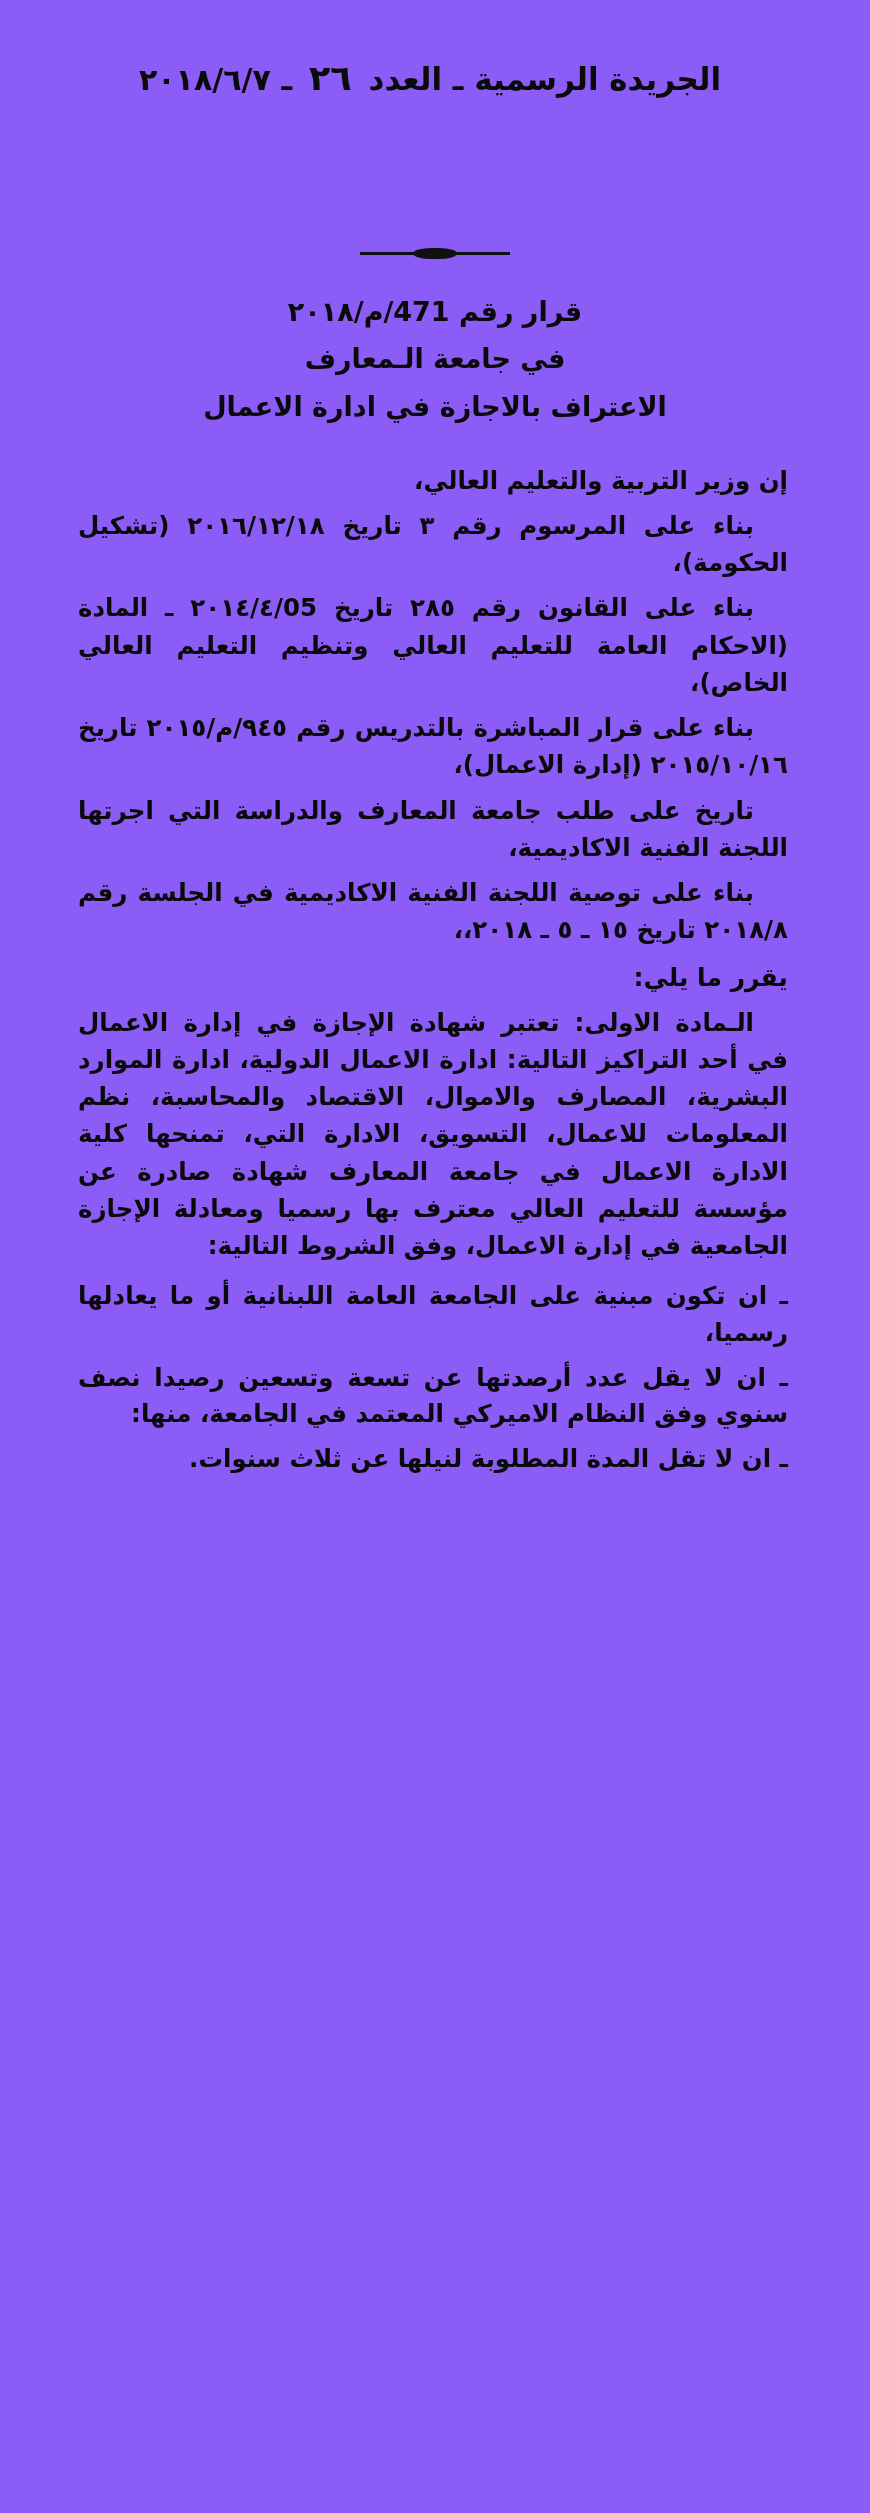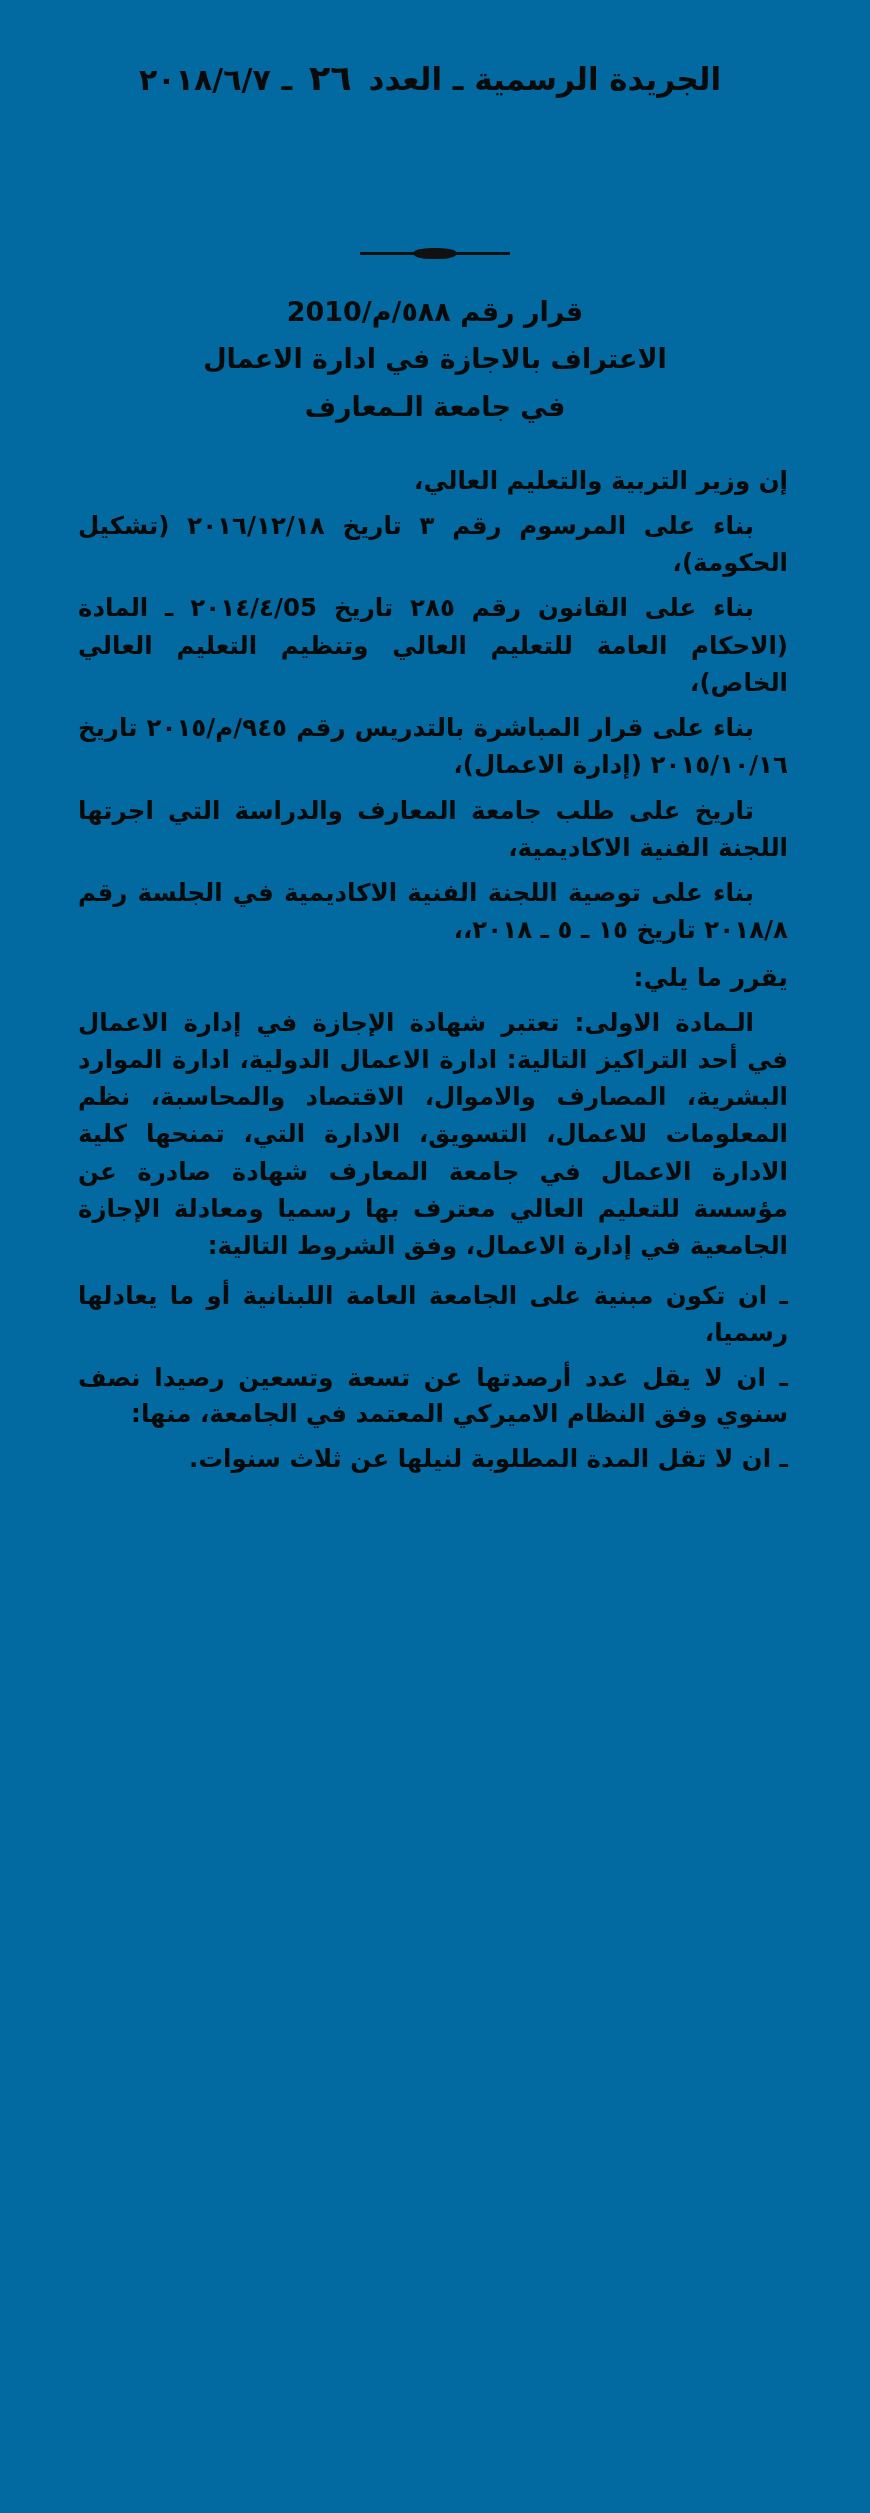--- a/index.html
+++ b/index.html
@@ -13,21 +13,21 @@
     font-family: "DejaVu Sans", sans-serif;
     color: #0a0a0a;
     position: relative;
   }
   .page {
     width: 870px;
     min-height: 2513px;
     box-sizing: border-box;
     padding: 0;
     position: relative;
-    background: #0369a1;
+    background: #8b5cf6;
   }
 
   
   .running-header {
     padding: 58px 80px 0 70px;
     text-align: center;
     direction: rtl;
   }
   .running-header .line {
     display: inline-block;
@@ -153,23 +153,23 @@
       <span>ـ</span>
       <span class="date">٢٠١٨/٦/٧</span>
     </span>
   </div>
 
   <div class="ornament-wrap">
     <span class="ornament"></span>
   </div>
 
   <div class="title-block">
-    <div class="t">قرار رقم ٥٨٨/م/2010</div>
+    <div class="t">قرار رقم 471/م/٢٠١٨</div>
+    <div class="t">في جامعة الـمعارف</div>
     <div class="t">الاعتراف بالاجازة في ادارة الاعمال</div>
-    <div class="t">في جامعة الـمعارف</div>
   </div>
 
   <div class="body-col">
 
     <div class="spacer-sm"></div>
 
     <p class="para center">إن وزير التربية والتعليم العالي،</p>
 
     <p class="para indent">بناء على المرسوم رقم ٣ تاريخ ٢٠١٦/١٢/١٨ (تشكيل الحكومة)،</p>
     <p class="para indent">بناء على القانون رقم ٢٨٥ تاريخ ٢٠١٤/٤/05 ـ المادة (الاحكام العامة للتعليم العالي وتنظيم التعليم العالي الخاص)،</p>

